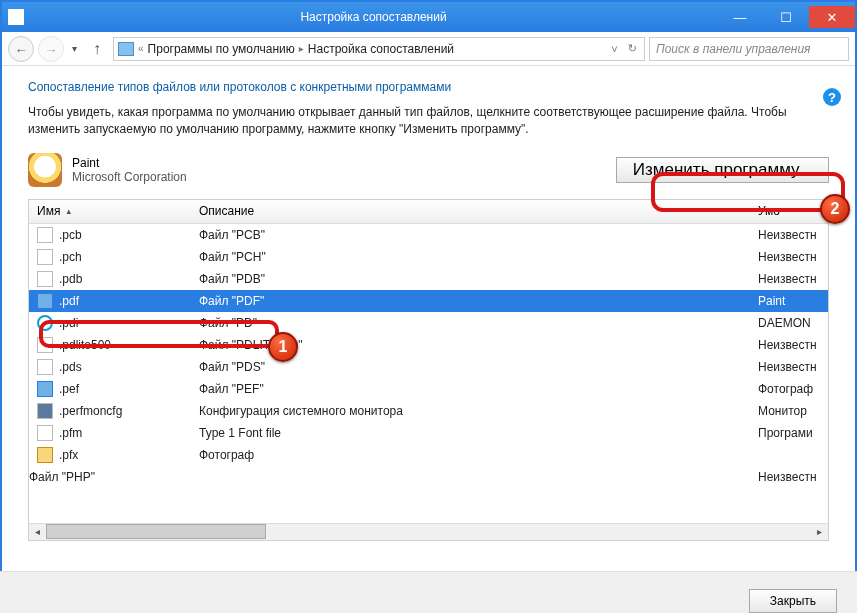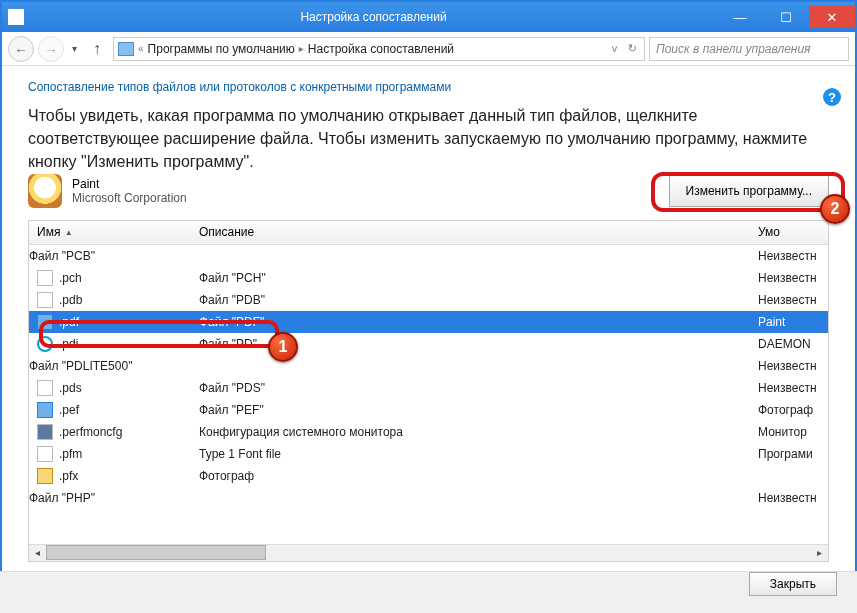--- a/index.html
+++ b/index.html
@@ -18,28 +18,28 @@
 .navbar .up { width: 24px; height: 24px; display: flex; align-items: center; justify-content: center; color: #555; }
 .navbar .address { flex: 1; height: 24px; border: 1px solid #ccc; display: flex; align-items: center; padding: 0 4px; font-size: 12px; color: #222; gap: 4px; }
 .navbar .address .folder-icon { width: 16px; height: 14px; background: #84c1f0; border: 1px solid #4a90d0; }
 .navbar .address .chev { color: #777; font-size: 10px; }
 .navbar .address .spacer { flex: 1; }
 .navbar .address .ctrl { color: #777; font-size: 11px; padding: 0 3px; }
 .navbar .search { width: 200px; height: 24px; border: 1px solid #ccc; display: flex; align-items: center; padding: 0 6px; font-size: 12px; color: #888; font-style: italic; }
 
 .content { padding: 14px 26px 0 26px; position: relative; }
 .headline { color: #0a5fa8; font-size: 12px; margin-bottom: 10px; }
-.desc { font-size: 16px; color: #222; line-height: 1.45; }
+.desc { font-size: 12px; color: #222; line-height: 1.45; margin-bottom: 14px; }
 
 .prog-row { display: flex; align-items: center; gap: 10px; margin-bottom: 12px; }
 .prog-icon { width: 34px; height: 34px; background: radial-gradient(circle at 50% 40%, #fff 0 40%, #fcd96b 42% 60%, #c97a2e 62% 100%); border-radius: 6px; }
 .prog-text { display: flex; flex-direction: column; font-size: 12px; }
 .prog-text .name { color: #000; }
 .prog-text .vendor { color: #555; }
-.change-btn { margin-left: auto; height: 32px; padding: 0 16px; font-size: 12px; background: linear-gradient(#fefefe,#e8e8e8); border: 1px solid #a9a9a9; cursor: default; }
+.change-btn { margin-left: auto; height: 26px; padding: 0 16px; font-size: 17px; background: linear-gradient(#fefefe,#e8e8e8); border: 1px solid #a9a9a9; cursor: default; }
 
 .list-wrap { border: 1px solid #cfcfcf; height: 342px; display: flex; flex-direction: column; }
 .list-head { display: flex; font-size: 12px; background: linear-gradient(#fdfdfd,#f0f0f0); border-bottom: 1px solid #dcdcdc; height: 24px; align-items: center; }
 .col-name { width: 170px; padding-left: 8px; display: flex; align-items: center; gap: 6px; }
 .col-desc { flex: 1; }
 .col-def { width: 70px; margin-left: 47px; }
 .sort-arrow { font-size: 9px; color: #555; }
 
 .list-body { flex: 1; overflow: hidden; }
 .row { display: flex; align-items: center; height: 22px; font-size: 12px; color: #222; }
@@ -52,21 +52,21 @@
 .ficon.hp { background: #fff; border: 2px solid #06a0d8; border-radius: 50%; }
 .ficon.pdn { background: #3a5fbf; border: 0; }
 .ficon.mon { background: #5a7aa0; }
 .ficon.pfx { background: #f7d77a; border-color: #c98b1a; }
 
 .scroll-h { height: 17px; background: #f0f0f0; border-top: 1px solid #dcdcdc; display: flex; align-items: center; }
 .scroll-h .arrow { width: 17px; height: 17px; display: flex; align-items: center; justify-content: center; font-size: 10px; color: #555; }
 .scroll-h .thumb { margin-left: 0; width: 220px; height: 15px; background: #cfcfcf; border: 1px solid #aaa; }
 .scroll-h .track { flex: 1; }
 
-.footer { position: absolute; bottom: 0; right: 0; left: 0; height: 42px; background: #f0f0f0; border-top: 1px solid #ddd; display: flex; align-items: flex-start; justify-content: flex-end; padding-right: 20px; }
+.footer { position: absolute; bottom: 0; right: 0; left: 0; height: 42px; background: #f0f0f0; border-top: 1px solid #ddd; display: flex; align-items: flex-end; justify-content: flex-end; padding-right: 20px; }
 .footer button { height: 24px; padding: 0 20px; font-size: 12px; background: linear-gradient(#fefefe,#e8e8e8); border: 1px solid #a9a9a9; cursor: default; }
 
 .help-icon { position: absolute; top: 88px; right: 16px; width: 18px; height: 18px; background: #1e90e8; color: #fff; border-radius: 50%; display: flex; align-items: center; justify-content: center; font-size: 13px; font-weight: bold; }
 
 .callout { position: absolute; border: 4px solid #d91414; border-radius: 10px; pointer-events: none; }
 .callout.c1 { top: 320px; left: 39px; width: 240px; height: 28px; }
 .callout.c2 { top: 172px; left: 651px; width: 194px; height: 40px; border-radius: 12px; }
 .badge { position: absolute; width: 30px; height: 30px; background: radial-gradient(circle at 35% 30%, #ff6a3d, #c62408); border-radius: 50%; color: #fff; font-weight: bold; font-size: 16px; display: flex; align-items: center; justify-content: center; border: 2px solid #9c1303; box-shadow: 0 1px 3px rgba(0,0,0,.5); }
 .badge.b1 { top: 332px; left: 268px; }
 .badge.b2 { top: 194px; left: 820px; }
@@ -123,20 +123,24 @@
     <div class="list-head">
       <div class="col-name">
         <span>Имя</span>
         <span class="sort-arrow">▴</span>
       </div>
       <div class="col-desc">Описание</div>
       <div class="col-def">Умо</div>
     </div>
     <div class="list-body" id="list-body">
         <div class="row">
+          <div class="c1">
+            <span class="ficon "></span>
+            <span>.pcb</span>
+          </div>
           <div class="c2">Файл "PCB"</div>
           <div class="c3">Неизвестн</div>
         </div>
         <div class="row">
           <div class="c1">
             <span class="ficon "></span>
             <span>.pch</span>
           </div>
           <div class="c2">Файл "PCH"</div>
           <div class="c3">Неизвестн</div>
@@ -159,20 +163,24 @@
         </div>
         <div class="row">
           <div class="c1">
             <span class="ficon hp"></span>
             <span>.pdi</span>
           </div>
           <div class="c2">Файл "PD"</div>
           <div class="c3">DAEMON</div>
         </div>
         <div class="row">
+          <div class="c1">
+            <span class="ficon "></span>
+            <span>.pdlite500</span>
+          </div>
           <div class="c2">Файл "PDLITE500"</div>
           <div class="c3">Неизвестн</div>
         </div>
         <div class="row">
           <div class="c1">
             <span class="ficon "></span>
             <span>.pds</span>
           </div>
           <div class="c2">Файл "PDS"</div>
           <div class="c3">Неизвестн</div>

